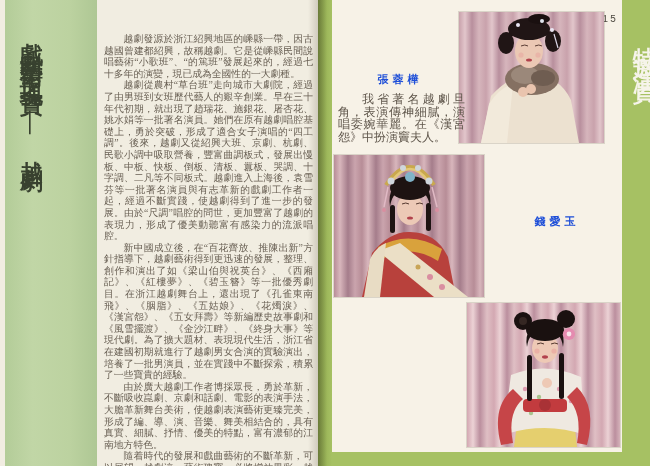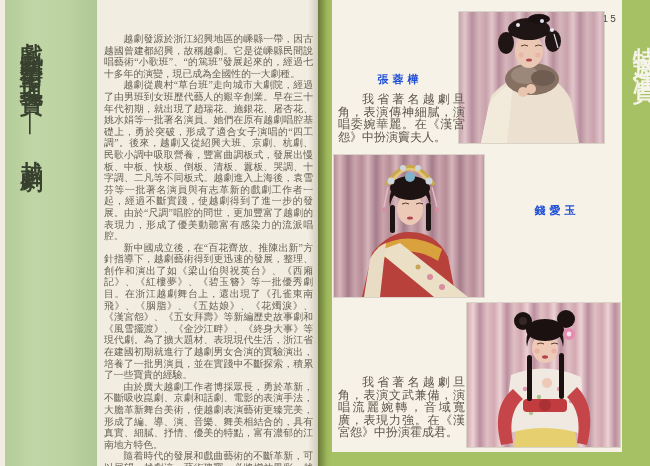--- a/index.html
+++ b/index.html
@@ -46,21 +46,21 @@
   .photo2{left:2px;top:155px;width:150px;height:142px;}
   .photo3{left:135px;top:303px;width:153px;height:144px;}
   
   .perf-name{position:absolute;font-size:11px;font-weight:bold;color:#1d4ed8;
     letter-spacing:4px;text-align:center;font-family:Liberation Serif, serif;}
   .perf-bio{position:absolute;font-size:12px;line-height:12.6px;color:#5e554a;
     text-align:justify;}
   .perf-bio p{margin:0;text-indent:2em;}
   .name1{left:4px;top:72px;width:128px;}
   .bio1{left:6px;top:93px;width:127px;}
-  .name2{left:163px;top:203px;width:124px;}
+  .name2{left:163px;top:214px;width:124px;}
   .bio2{left:163px;top:226px;width:124px;line-height:12px;}
   .name3{left:4px;top:351px;width:128px;}
   .bio3{left:6px;top:376px;width:127px;}
 </style>
 </head>
 <body>
 
 <div class="stage">
 
   <div class="page-left">
@@ -170,23 +170,20 @@
           <circle cx="102" cy="31" r="2.4" fill="#f7e3ea"></circle>
           <path d="M70,41 q4,-2 7,0" stroke="#54382f" stroke-width="1" fill="none"></path>
           <path d="M84,41 q4,-2 7,0" stroke="#54382f" stroke-width="1" fill="none"></path>
           <ellipse cx="78" cy="54" rx="3" ry="1.7" fill="#b2424c"></ellipse>
           <circle cx="70" cy="48" r="2.6" fill="#eaa49c" opacity=".65"></circle>
           <circle cx="87" cy="48" r="2.6" fill="#eaa49c" opacity=".65"></circle>
           <circle cx="80" cy="80" r="5" fill="#eec9b5"></circle>
         </svg>
       </div>
 
-      <div class="perf-bio bio3">
-        <p>我省著名越劇旦角，表演文武兼備，演唱流麗婉轉，音域寬廣，表現力強。在《漢宮怨》中扮演霍成君。</p>
-      </div>
 
     </div>
 
     <div class="sidebar-label">特邀演員</div>
     <div class="gutter-shadow"></div>
   </div>
 
 </div>
 
 </body></html>

